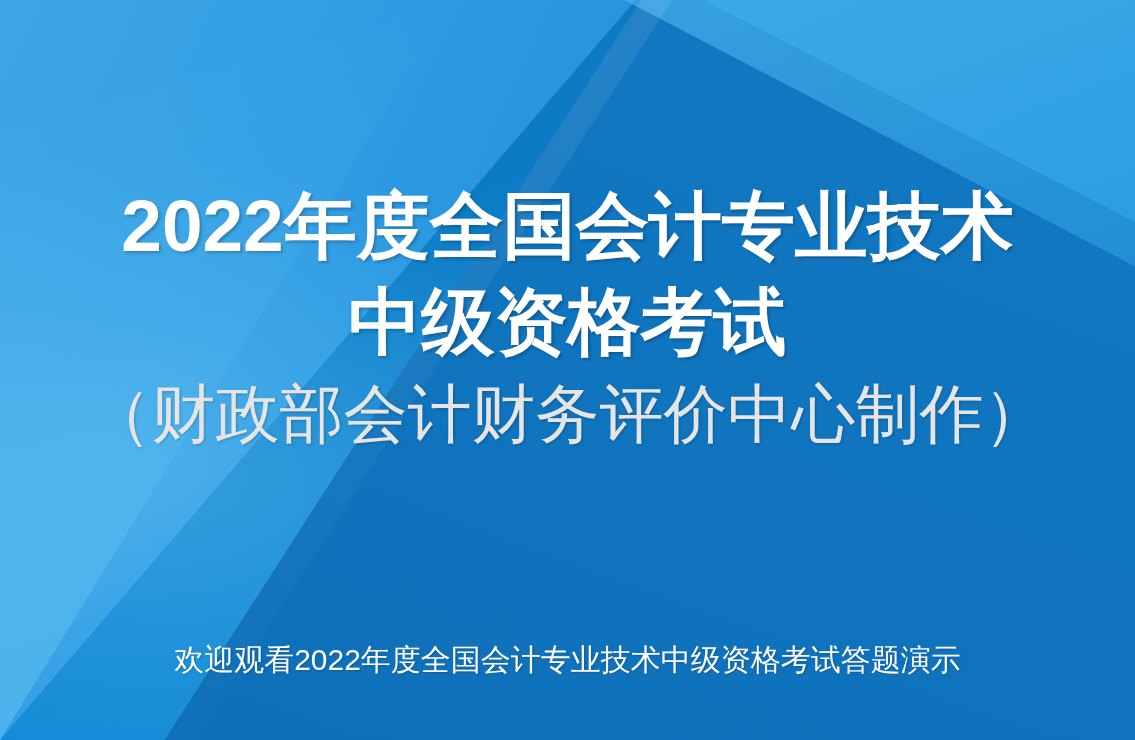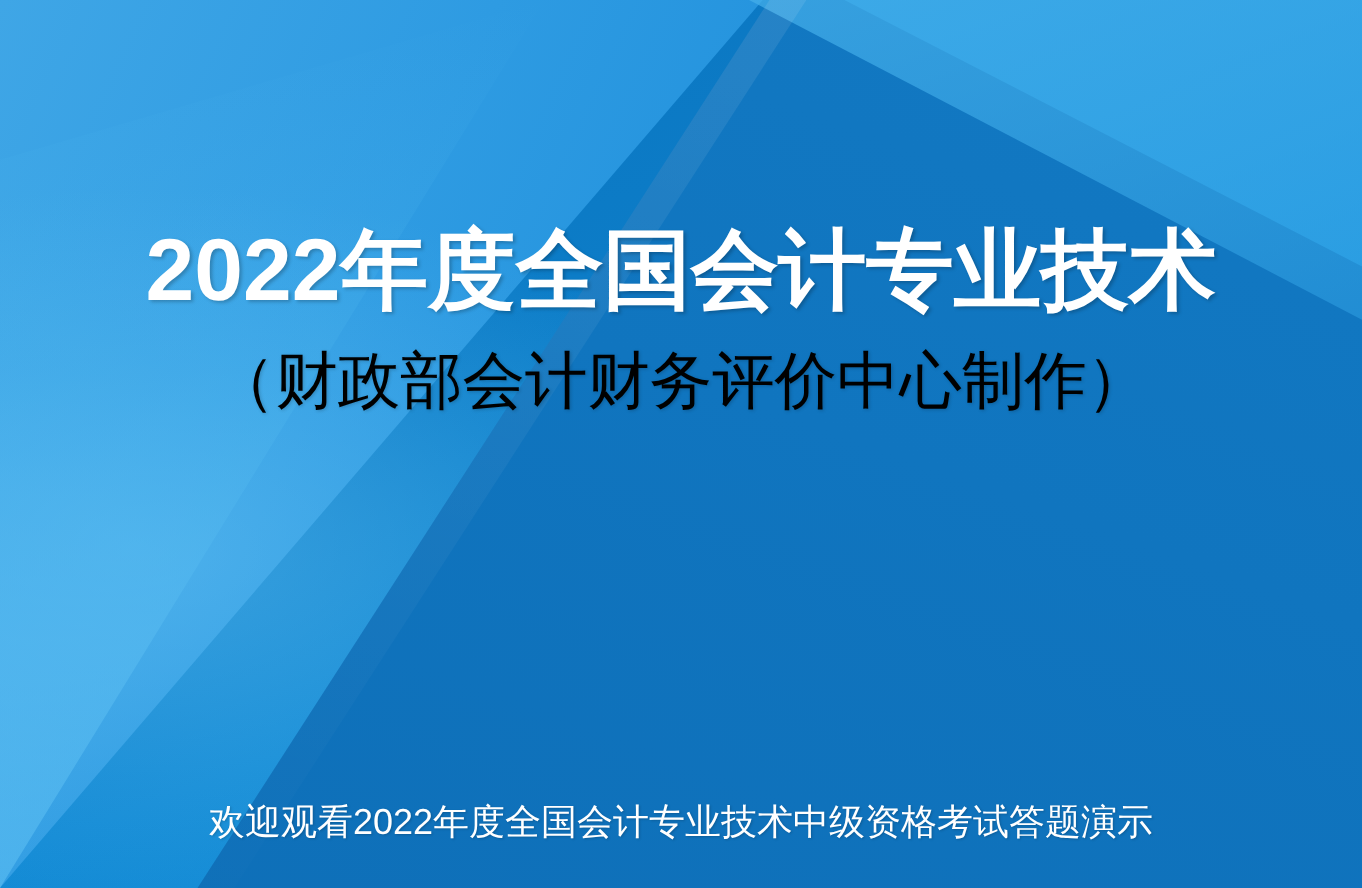--- a/index.html
+++ b/index.html
@@ -94,58 +94,58 @@
     letter-spacing: 0px;
     color: #ffffff;
     text-shadow: 2px 2px 3px rgba(0,0,0,0.22);
     white-space: nowrap;
   }
 
   .subtitle-line {
     margin-top: 8px;
     font-family: "Liberation Serif", "DejaVu Serif", serif;
     font-weight: normal;
-    font-size: 52px;
+    font-size: 64px;
     line-height: 74px;
-    color: #000000;
+    color: #e5e5e5;
     text-shadow: 1px 1px 3px rgba(0,0,0,0.20);
     white-space: nowrap;
   }
 
   .caption {
     position: absolute;
     left: 0;
     right: 0;
     top: 641px;
     text-align: center;
     font-size: 30px;
     line-height: 38px;
     color: #ffffff;
     text-shadow: 1px 1px 2px rgba(0,0,0,0.18);
     white-space: nowrap;
-    margin-top: 26px;
   }
 </style>
 </head>
 <body>
 
 <div id="slide">
 
   <div class="bg-layer bg-base"></div>
   <div class="bg-layer bg-light-wedge"></div>
   <div class="bg-layer bg-glow"></div>
   <div class="bg-layer bg-left-sheet"></div>
   <div class="bg-layer bg-dark-field"></div>
   <div class="bg-layer bg-top-sweep"></div>
   <div class="bg-layer bg-top-sweep-2"></div>
   <div class="bg-layer bg-diag-edge"></div>
 
   <div class="content">
 
     <div class="title-block">
       <div class="title-line">2022年度全国会计专业技术</div>
+      <div class="title-line">中级资格考试</div>
       <div class="subtitle-line">（财政部会计财务评价中心制作）</div>
     </div>
 
     <div class="caption">欢迎观看2022年度全国会计专业技术中级资格考试答题演示</div>
 
   </div>
 </div>
 
 </body></html>

